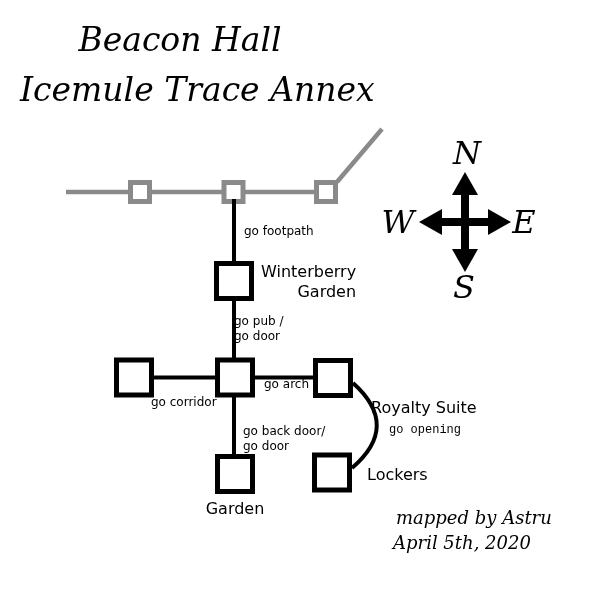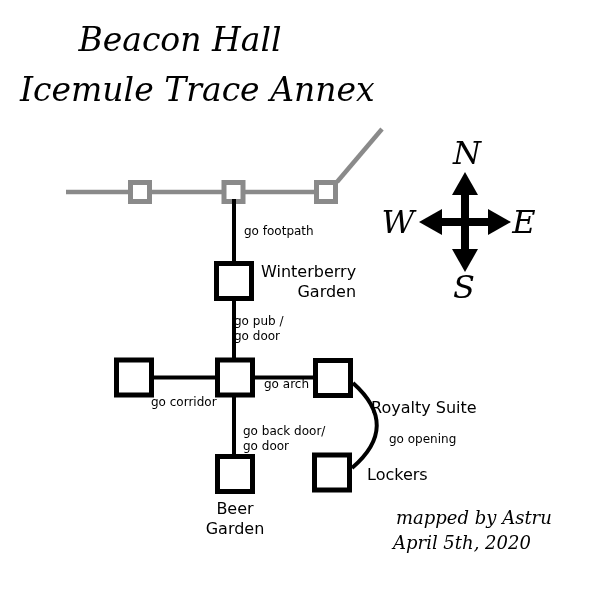--- a/index.html
+++ b/index.html
@@ -88,31 +88,30 @@
   <div class="txt lbl" style="left:234px; top:314px;">
     <div>go pub /</div>
     <div>go door</div>
   </div>
   <div class="txt lbl" style="left:264px; top:355px;margin-top:22px;">go arch</div>
   <div class="txt lbl" style="left:151px; top:395px;">go corridor</div>
   <div class="txt lbl" style="left:243px; top:424px;">
     <div>go back door/</div>
     <div>go door</div>
   </div>
-  <div class="txt lbl" style="left:389px; top:432px;">go opening</div>
+  <div class="txt lbl" style="left:389px; top:423px;font-family:Liberation Mono, monospace;">go opening</div>
 
   <div class="txt room" style="left:261px; top:262px;text-align:right;">
     <div>Winterberry</div>
     <div>Garden</div>
   </div>
   <div class="txt room" style="left:371px; top:357px;margin-top:41px;">
     <div>Royalty Suite</div>
   </div>
   <div class="txt room" style="left:367px; top:465px;">Lockers</div>
   <div class="txt room align-center" style="left:175px; top:499px; width:120px;">
-    <div>Beer</div>
     <div>Garden</div>
   </div>
 
   <div class="txt script credit-line" style="left:396px; top:507px;">mapped by Astru</div>
   <div class="txt script credit-line" style="left:393px; top:532px;text-align:center;">April 5th, 2020</div>
 
 </div>
 
 </body></html>

